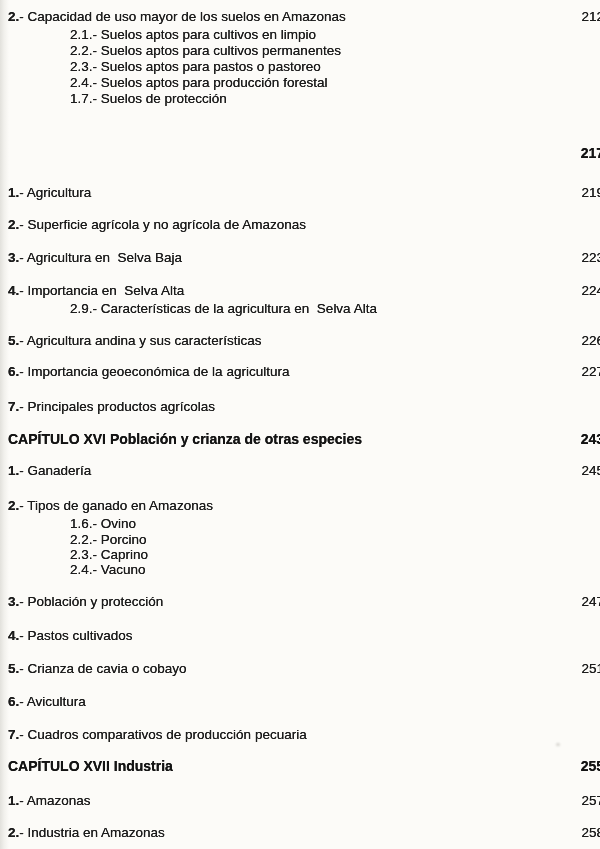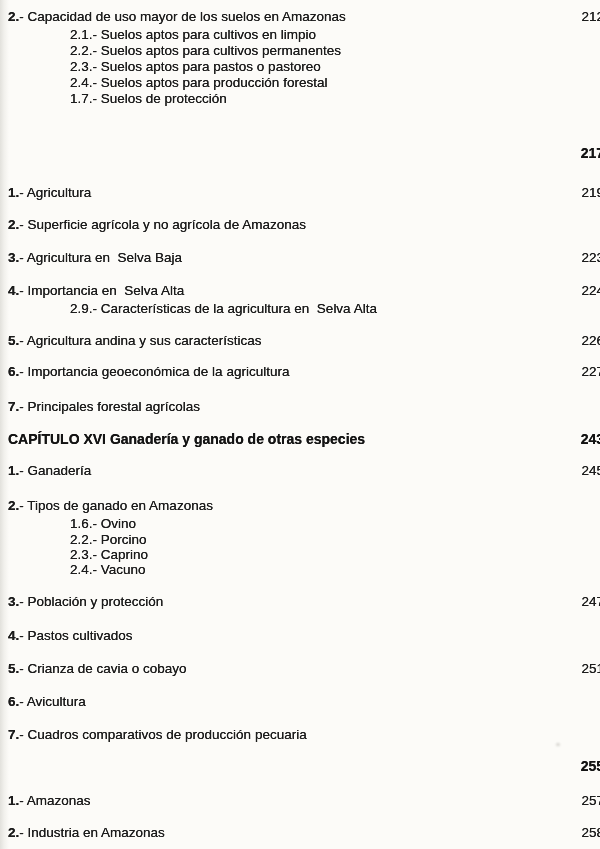--- a/index.html
+++ b/index.html
@@ -52,30 +52,30 @@
 <div class="row sub" style="top:91px"><span class="txt">1.7.- Suelos de protección</span></div>
 
 <div class="row chapter" style="top:146px"><span class="pg">217</span></div>
 <div class="row main" style="top:185px"><span class="num">1.</span><span class="txt">- Agricultura</span><span class="pg">219</span></div>
 <div class="row main" style="top:217px"><span class="num">2.</span><span class="txt">- Superficie agrícola y no agrícola de Amazonas</span><span class="pg"></span></div>
 <div class="row main" style="top:250px"><span class="num">3.</span><span class="txt">- Agricultura en  Selva Baja</span><span class="pg">223</span></div>
 <div class="row main" style="top:283px"><span class="num">4.</span><span class="txt">- Importancia en  Selva Alta</span><span class="pg">224</span></div>
 <div class="row sub" style="top:301px"><span class="txt">2.9.- Características de la agricultura en  Selva Alta</span><span class="pg"></span></div>
 <div class="row main" style="top:333px"><span class="num">5.</span><span class="txt">- Agricultura andina y sus características</span><span class="pg">226</span></div>
 <div class="row main" style="top:364px"><span class="num">6.</span><span class="txt">- Importancia geoeconómica de la agricultura</span><span class="pg">227</span></div>
-<div class="row main" style="top:399px"><span class="num">7.</span><span class="txt">- Principales forestal agrícolas</span><span class="pg"></span></div>
+<div class="row main" style="top:399px"><span class="num">7.</span><span class="txt">- Principales productos agrícolas</span><span class="pg"></span></div>
 
-<div class="row chapter" style="top:432px"><span class="txt">CAPÍTULO XVI Ganadería y ganado de otras especies</span><span class="pg">243</span></div>
+<div class="row chapter" style="top:432px"><span class="txt">CAPÍTULO XVI Población y crianza de otras especies</span><span class="pg">243</span></div>
 <div class="row main" style="top:463px"><span class="num">1.</span><span class="txt">- Ganadería</span><span class="pg">245</span></div>
 <div class="row main" style="top:498px"><span class="num">2.</span><span class="txt">- Tipos de ganado en Amazonas</span><span class="pg"></span></div>
 <div class="row sub" style="top:516px"><span class="txt">1.6.- Ovino</span><span class="pg"></span></div>
 <div class="row sub" style="top:532px"><span class="txt">2.2.- Porcino</span><span class="pg"></span></div>
 <div class="row sub" style="top:547px"><span class="txt">2.3.- Caprino</span></div>
 <div class="row sub" style="top:562px"><span class="txt">2.4.- Vacuno</span><span class="pg"></span></div>
 <div class="row main" style="top:594px"><span class="num">3.</span><span class="txt">- Población y protección</span><span class="pg">247</span></div>
 <div class="row main" style="top:628px"><span class="num">4.</span><span class="txt">- Pastos cultivados</span><span class="pg"></span></div>
 <div class="row main" style="top:661px"><span class="num">5.</span><span class="txt">- Crianza de cavia o cobayo</span><span class="pg">251</span></div>
 <div class="row main" style="top:694px"><span class="num">6.</span><span class="txt">- Avicultura</span><span class="pg"></span></div>
 <div class="row main" style="top:727px"><span class="num">7.</span><span class="txt">- Cuadros comparativos de producción pecuaria</span><span class="pg"></span></div>
 
-<div class="row chapter" style="top:759px"><span class="pg">255</span></div>
+<div class="row chapter" style="top:759px"><span class="txt">CAPÍTULO XVII Industria</span><span class="pg">255</span></div>
 <div class="row main" style="top:793px"><span class="num">1.</span><span class="txt">- Amazonas</span><span class="pg">257</span></div>
 <div class="row main" style="top:825px"><span class="num">2.</span><span class="txt">- Industria en Amazonas</span><span class="pg">258</span></div>
 
 </body></html>

